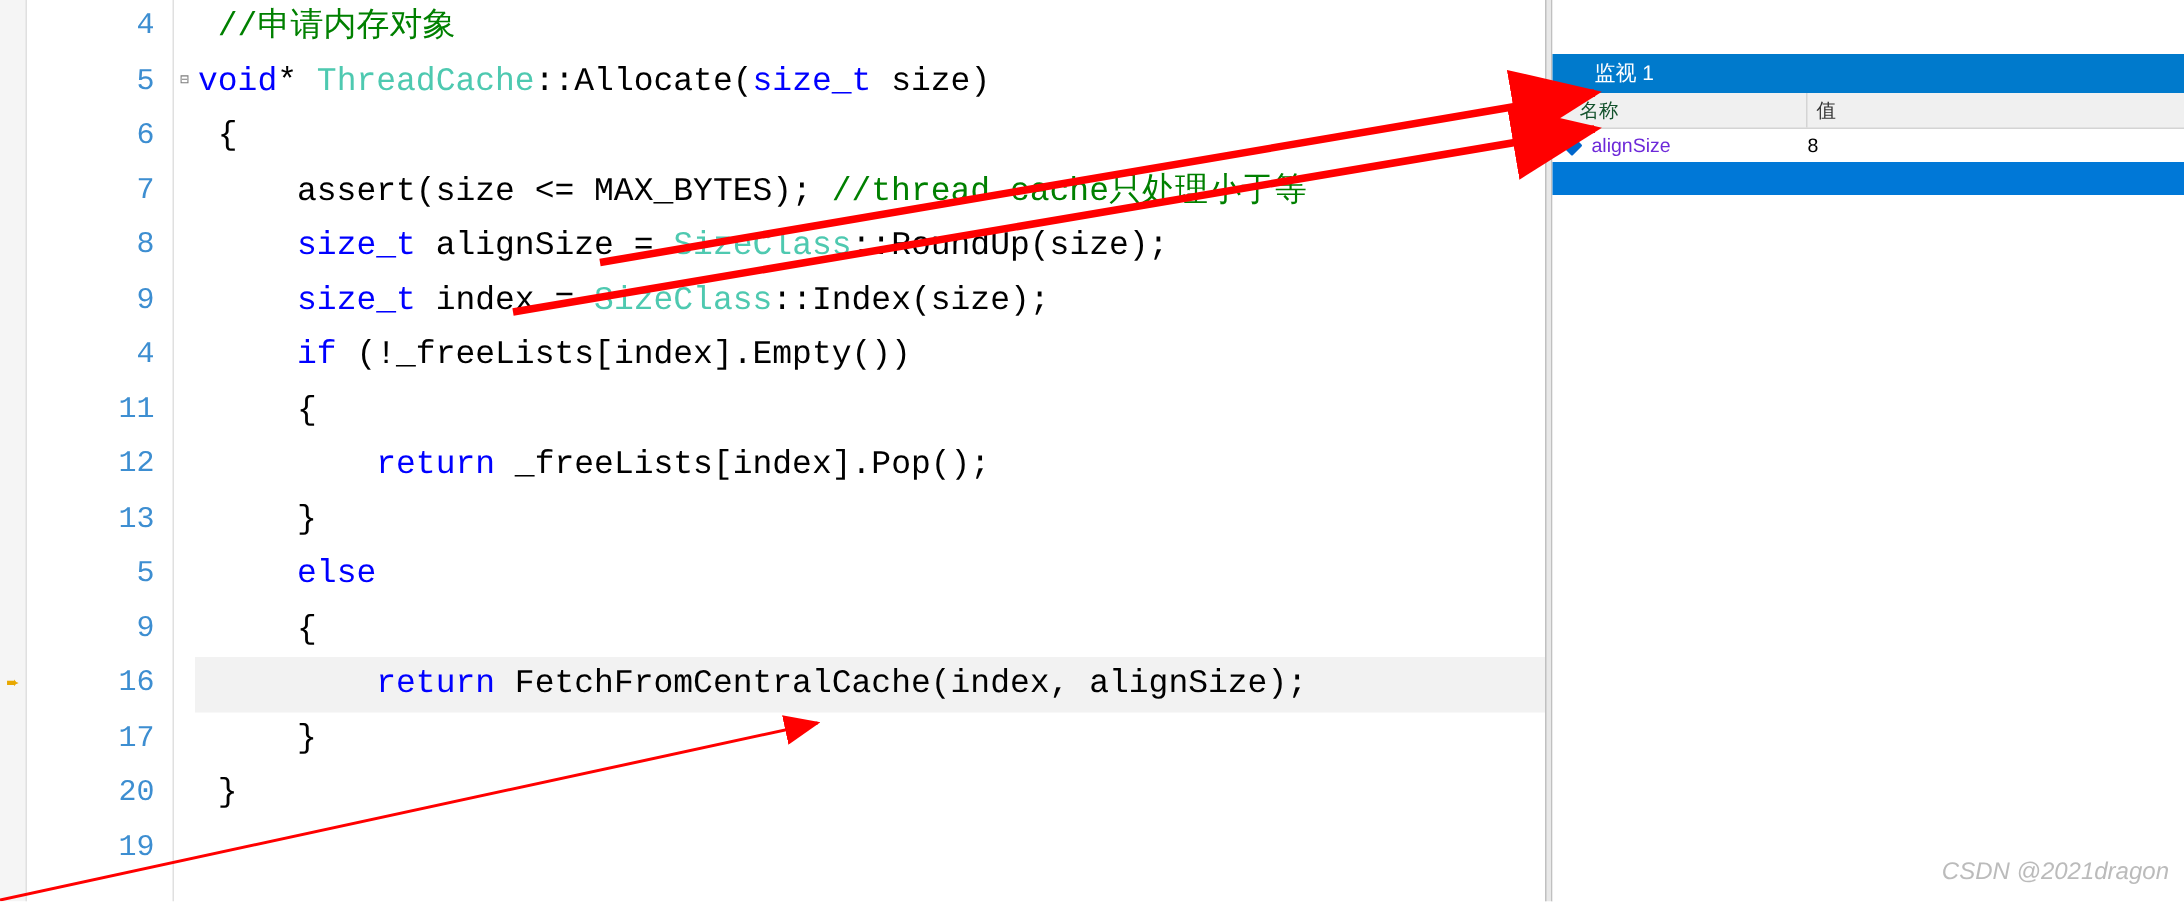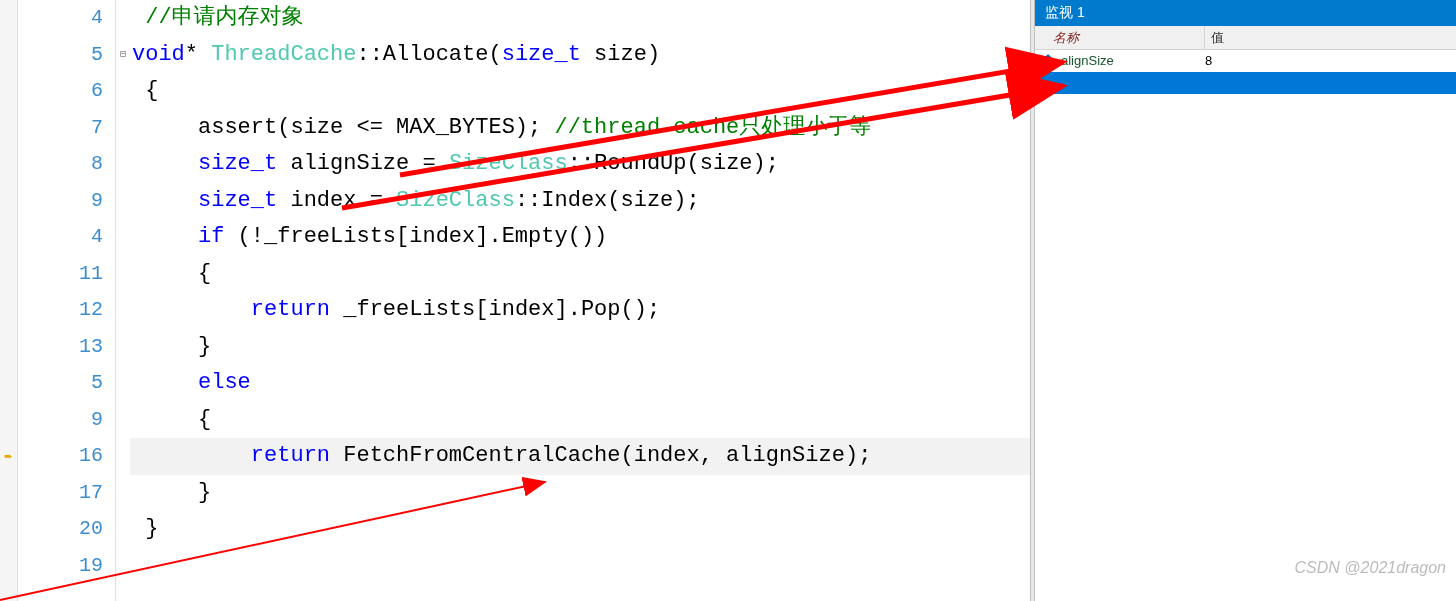--- a/index.html
+++ b/index.html
@@ -85,83 +85,83 @@
       flex: 1;
       display: flex;
       flex-direction: column;
       background: #fff;
       font-family: "Microsoft YaHei", Tahoma, sans-serif;
       font-size: 13px;
     }
     .watch-title {
       background: #007acc;
       color: #fff;
-      padding: 4px 10px;
+      padding: 4px 28px;
       font-size: 14px;
       height: 26px;
       display: flex;
       align-items: center;
+      margin-top: 36px;
     }
     .watch-header {
       display: flex;
       background: #f0f0f0;
       border-bottom: 1px solid #d4d4d4;
       height: 24px;
       align-items: center;
     }
     .watch-col-name {
       width: 170px;
       padding-left: 18px;
-      color: #7f1d1d;
+      color: #14532d;
       border-right: 1px solid #d4d4d4;
       height: 100%;
       display: flex;
       align-items: center;
-      font-style: italic;
     }
     .watch-col-value {
       flex: 1;
       padding-left: 6px;
       color: #333;
     }
     .watch-row {
       display: flex;
       height: 22px;
       align-items: center;
       border-bottom: 1px solid transparent;
     }
     .watch-row .icon-cell {
       width: 26px;
       display: flex;
       justify-content: center;
       align-items: center;
     }
     .watch-row .name-cell {
       width: 144px;
-      color: #14532d;
+      color: #6d28d9;
     }
     .watch-row .value-cell {
       color: #000;
     }
     .diamond-icon {
       width: 10px;
       height: 10px;
       background: #0066cc;
       transform: rotate(45deg);
       border-radius: 1px;
     }
     .watch-input-row {
       height: 22px;
       background: #0078d7;
     }
 
     .watermark {
       position: absolute;
       right: 10px;
-      bottom: 24px;
+      bottom: 10px;
       color: rgba(120,120,120,0.5);
       font-style: italic;
       font-size: 16px;
       font-family: sans-serif;
       pointer-events: none;
       margin-left: 44px;
     }
 
     .arrow-svg {
       position: absolute;

